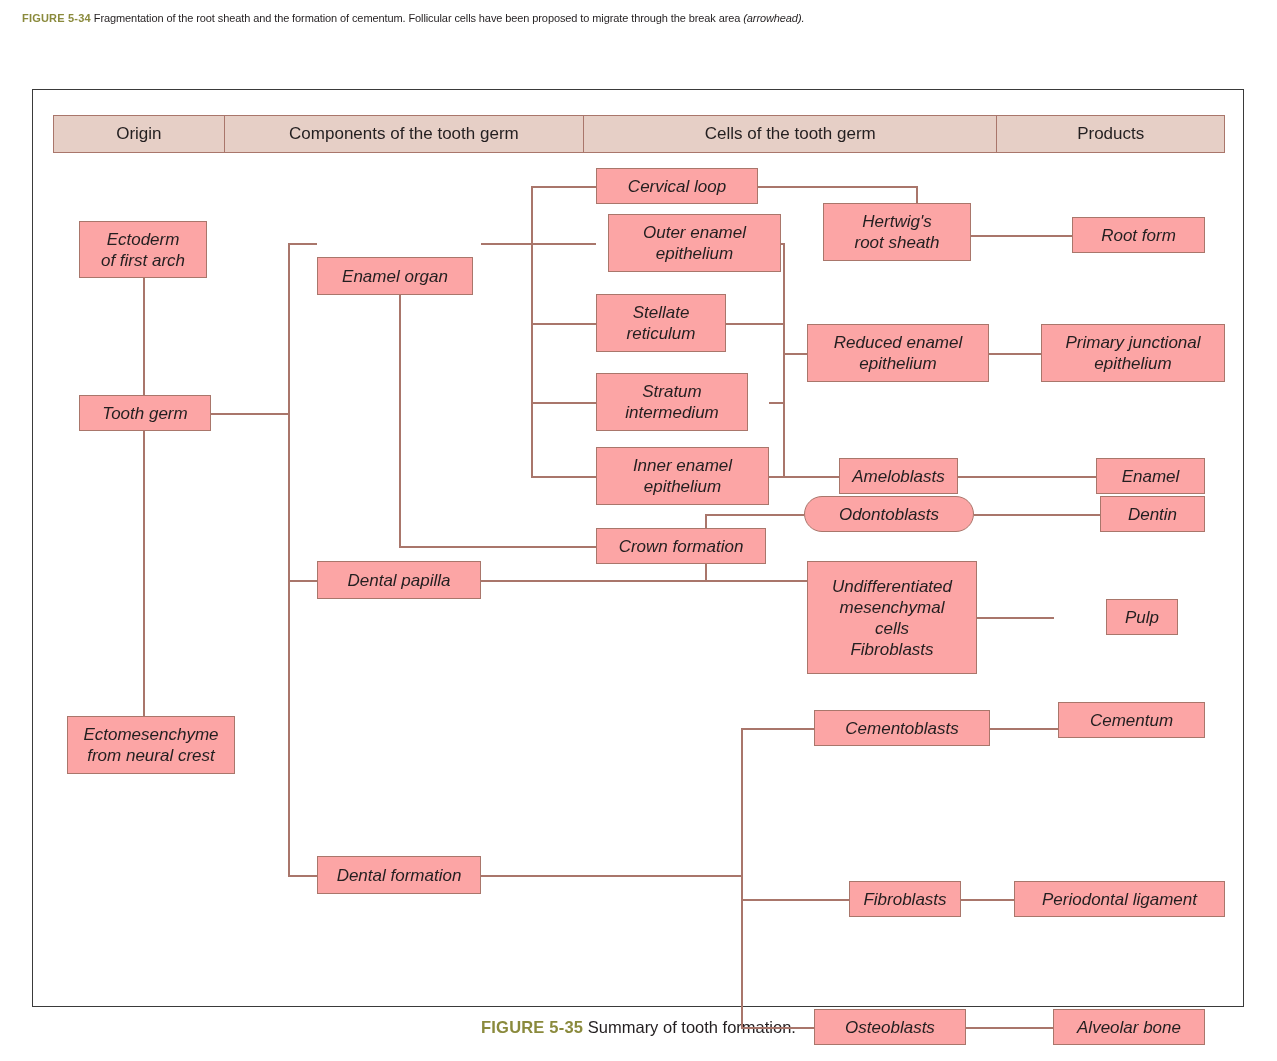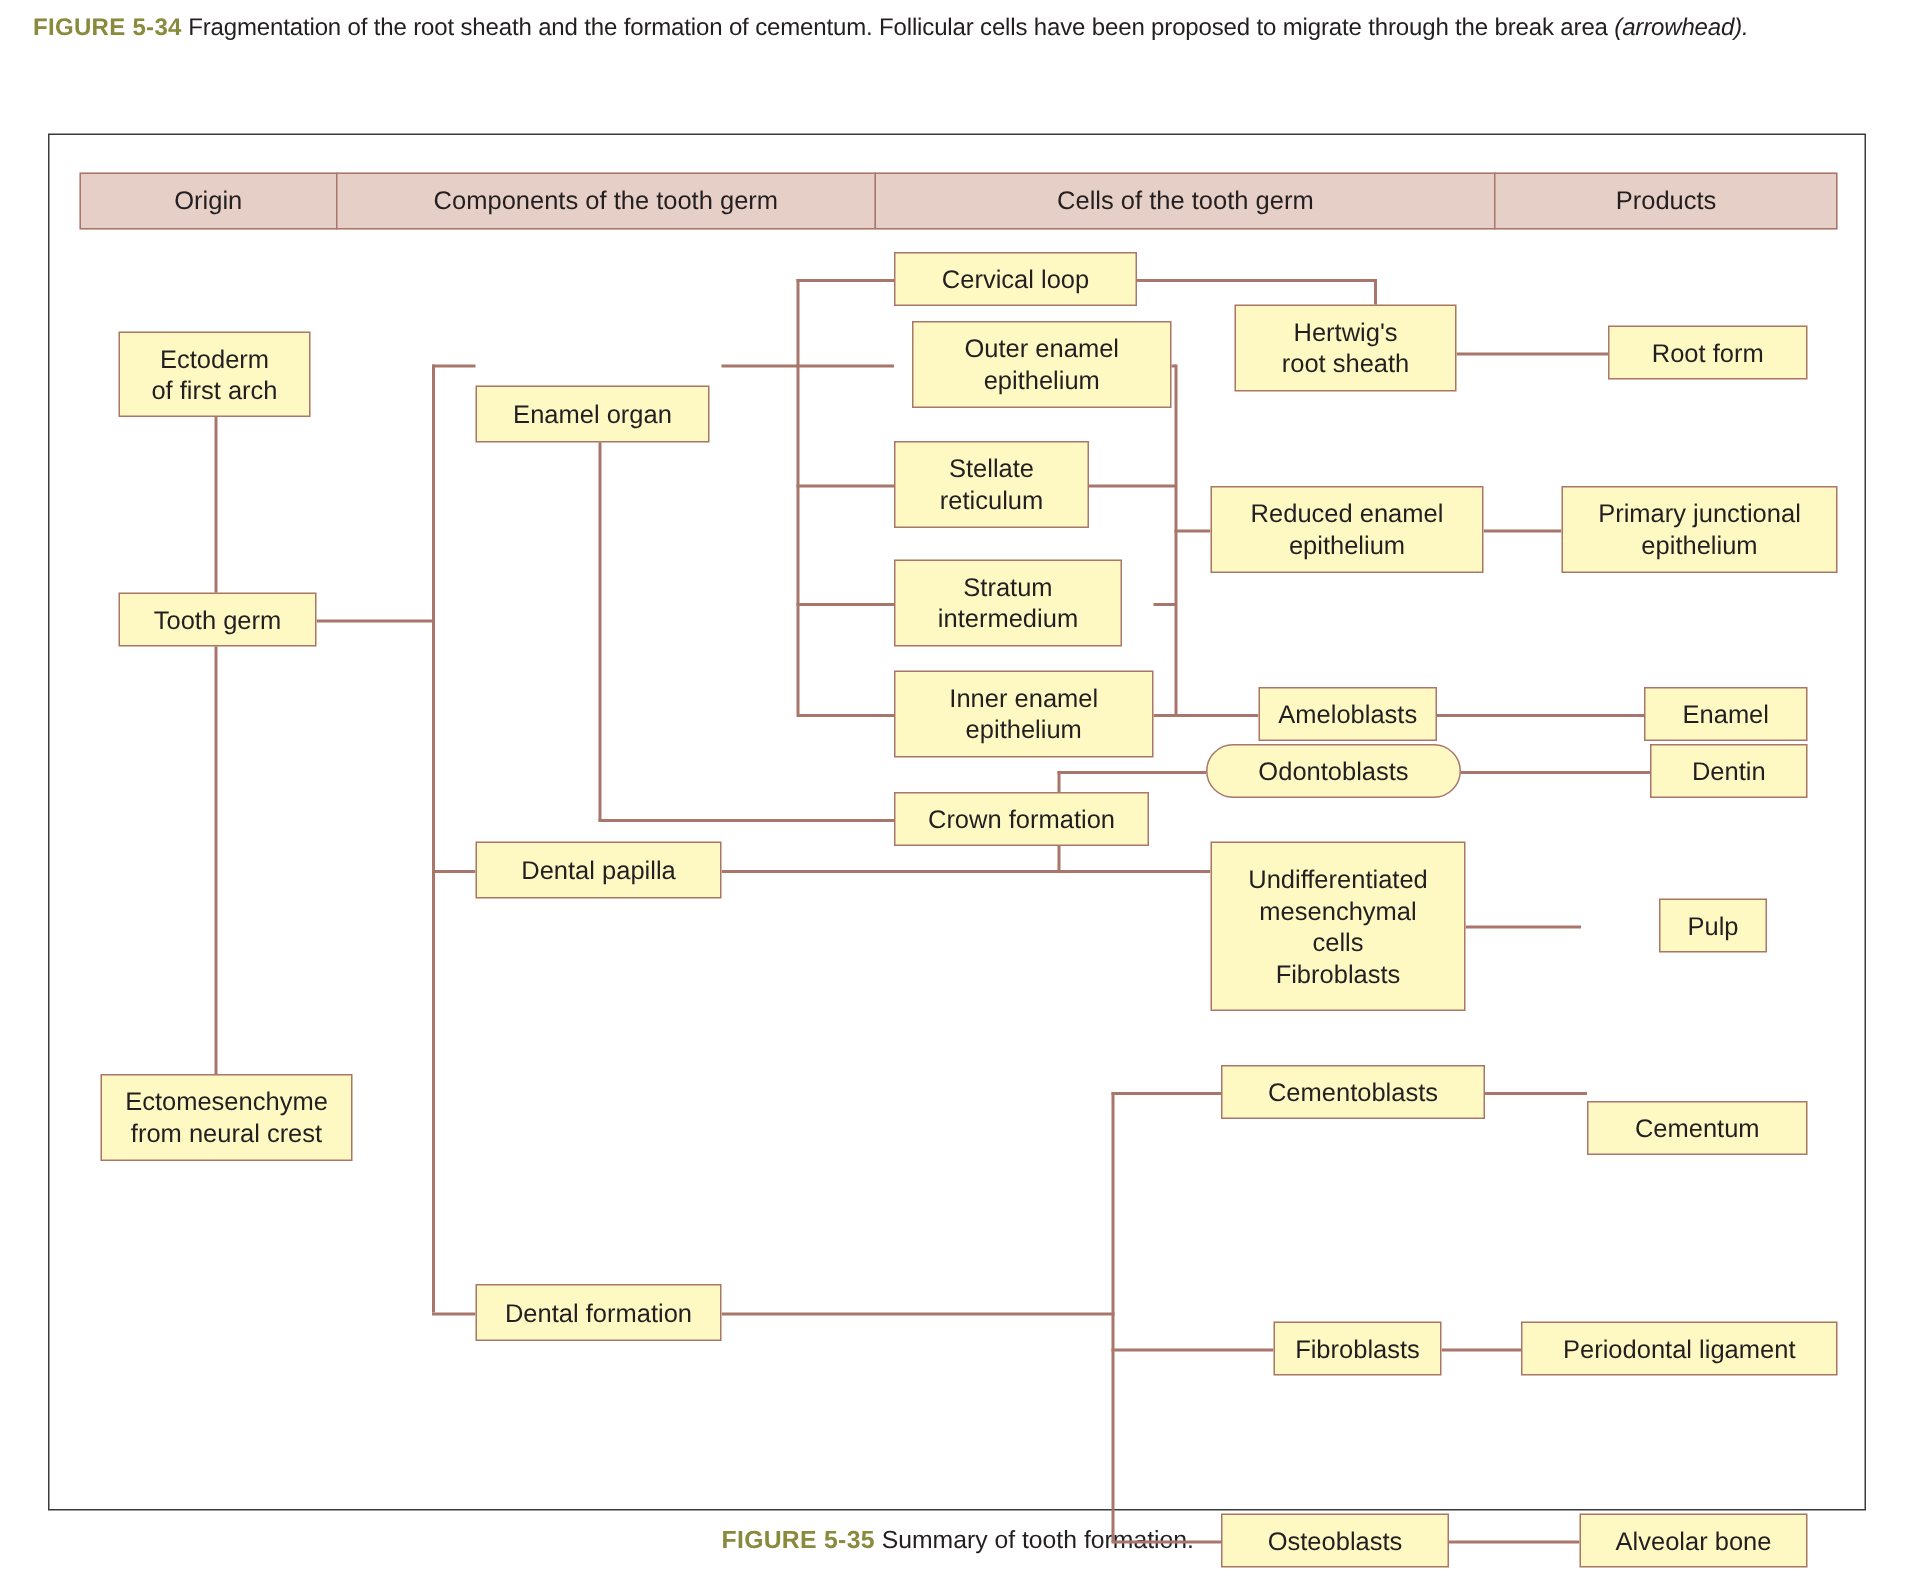--- a/index.html
+++ b/index.html
@@ -15,21 +15,21 @@
     color: #231f20;
     overflow: hidden;
   }
 
   
   .top-caption {
     position: absolute;
     left: 22px;
     top: 6px;
     width: 1238px;
-    font-size: 16px;
+    font-size: 11px;
     line-height: 25px;
     color: #231f20;
     letter-spacing: -0.1px;
   }
   .fig-label {
     color: #8a8a3c;
     font-weight: bold;
     letter-spacing: 0.2px;
   }
   .caption-italic { font-style: italic; }
@@ -65,32 +65,33 @@
     justify-content: center;
     font-size: 17px;
     color: #231f20;
     margin-left: -1px;
   }
   .header-cell:first-child { margin-left: 0; }
 
   
   .node {
     position: absolute;
-    background: #fef9c3;
+    background: #fca5a5;
     border: 1px solid #a9766b;
     box-sizing: border-box;
     display: flex;
     align-items: center;
     justify-content: center;
     text-align: center;
     font-size: 17px;
     line-height: 21px;
     color: #231f20;
     white-space: pre-line;
     z-index: 2;
+    font-style: italic;
   }
 
   
   .line {
     position: absolute;
     background: #a9766b;
     z-index: 1;
   }
   .line.h { height: 1.5px; }
   .line.v { width: 1.5px; }
@@ -220,21 +221,21 @@
   <div class="node" style="left:781px; top:620px; width:176px; height:36px;">Cementoblasts</div>
   <div class="node" style="left:816px; top:791px; width:112px; height:36px;">Fibroblasts</div>
   <div class="node" style="left:781px; top:919px; width:152px; height:36px;">Osteoblasts</div>
 
   <div class="node" style="left:1039px; top:127px; width:133px; height:36px;">Root form</div>
   <div class="node" style="left:1008px; top:234px; width:184px; height:58px;">Primary junctional
 epithelium</div>
   <div class="node" style="left:1063px; top:368px; width:109px; height:36px;">Enamel</div>
   <div class="node" style="left:1067px; top:406px; width:105px; height:36px;">Dentin</div>
   <div class="node" style="left:1073px; top:509px; width:72px; height:36px;">Pulp</div>
-  <div class="node" style="left:1025px; top:644px; width:147px; height:36px;">Cementum</div>
+  <div class="node" style="left:1025px; top:612px; width:147px; height:36px;">Cementum</div>
   <div class="node" style="left:981px; top:791px; width:211px; height:36px;">Periodontal ligament</div>
   <div class="node" style="left:1020px; top:919px; width:152px; height:36px;">Alveolar bone</div>
 
 </div>
 
 <div class="bottom-caption">
   <span class="fig-label">FIGURE 5-35</span>
   <span>Summary of tooth formation.</span>
 </div>
 

